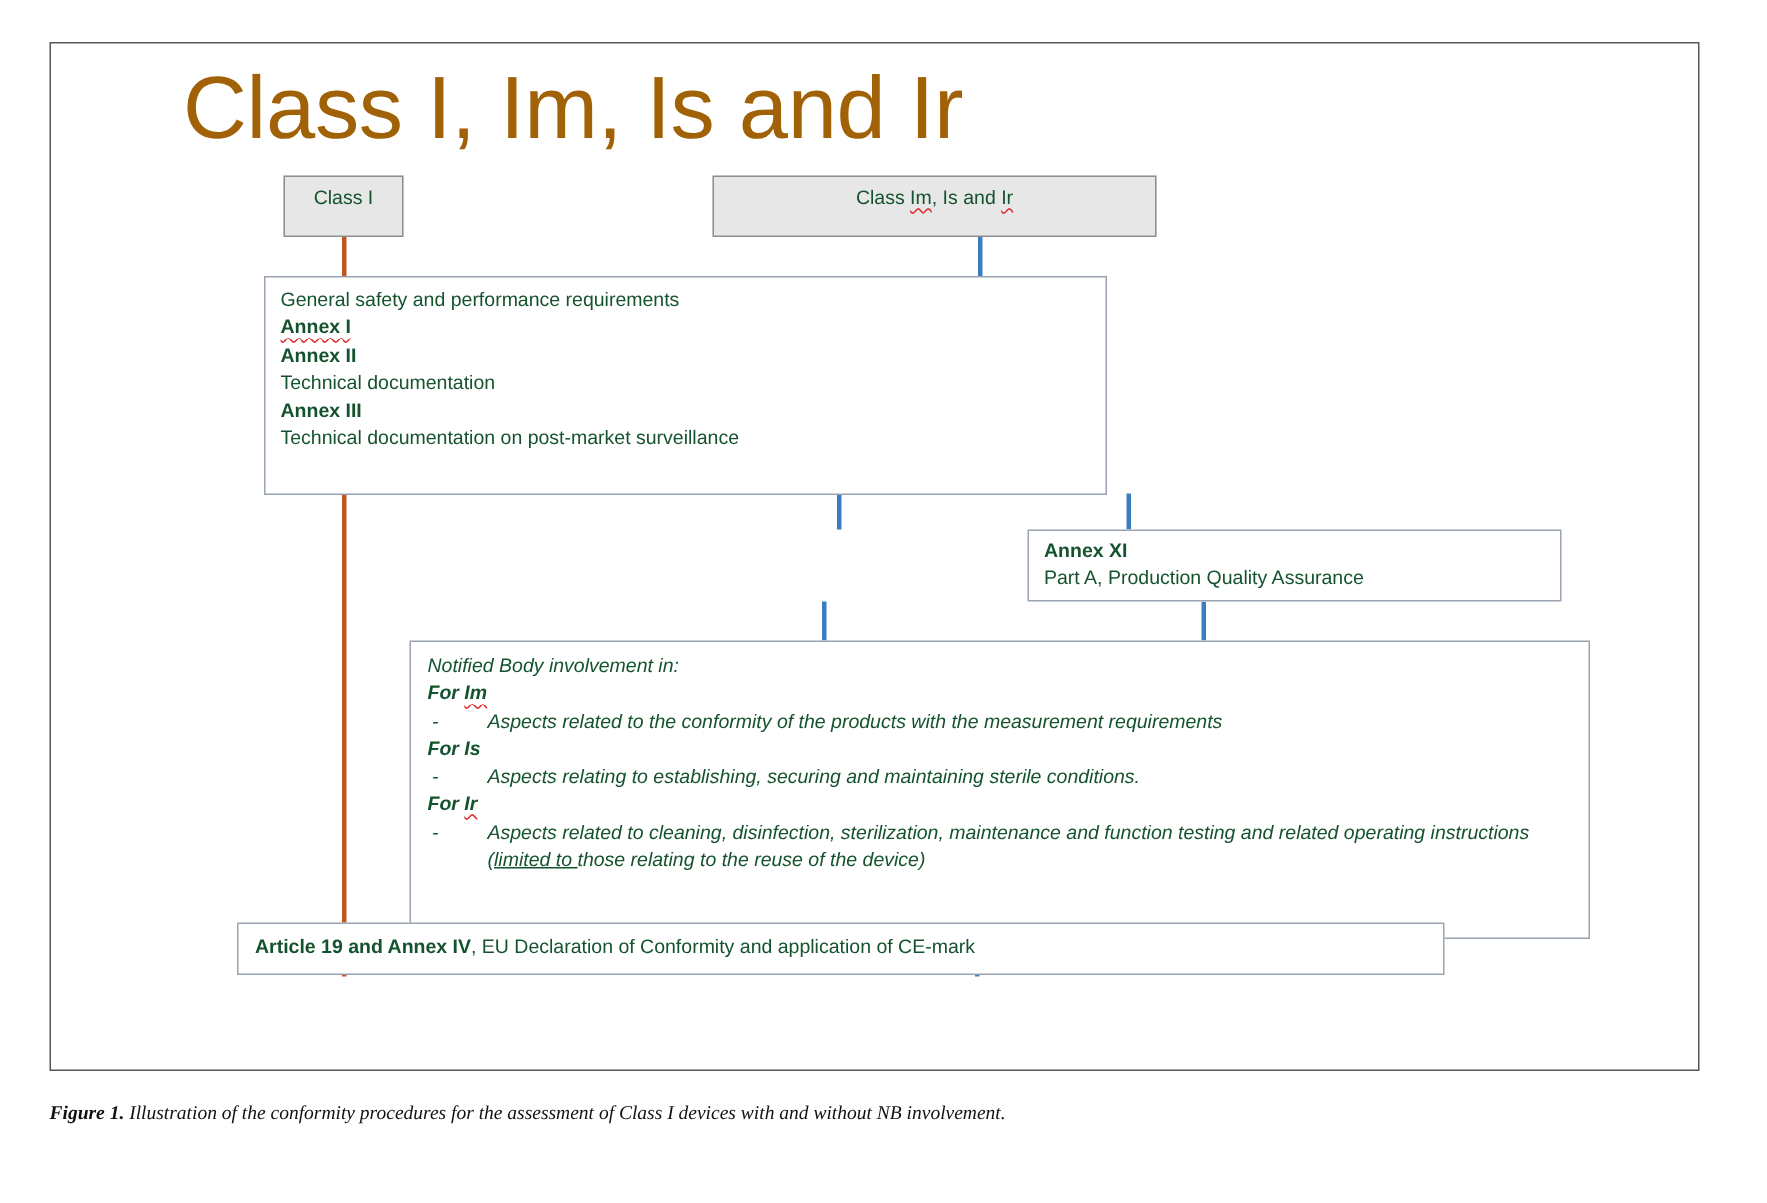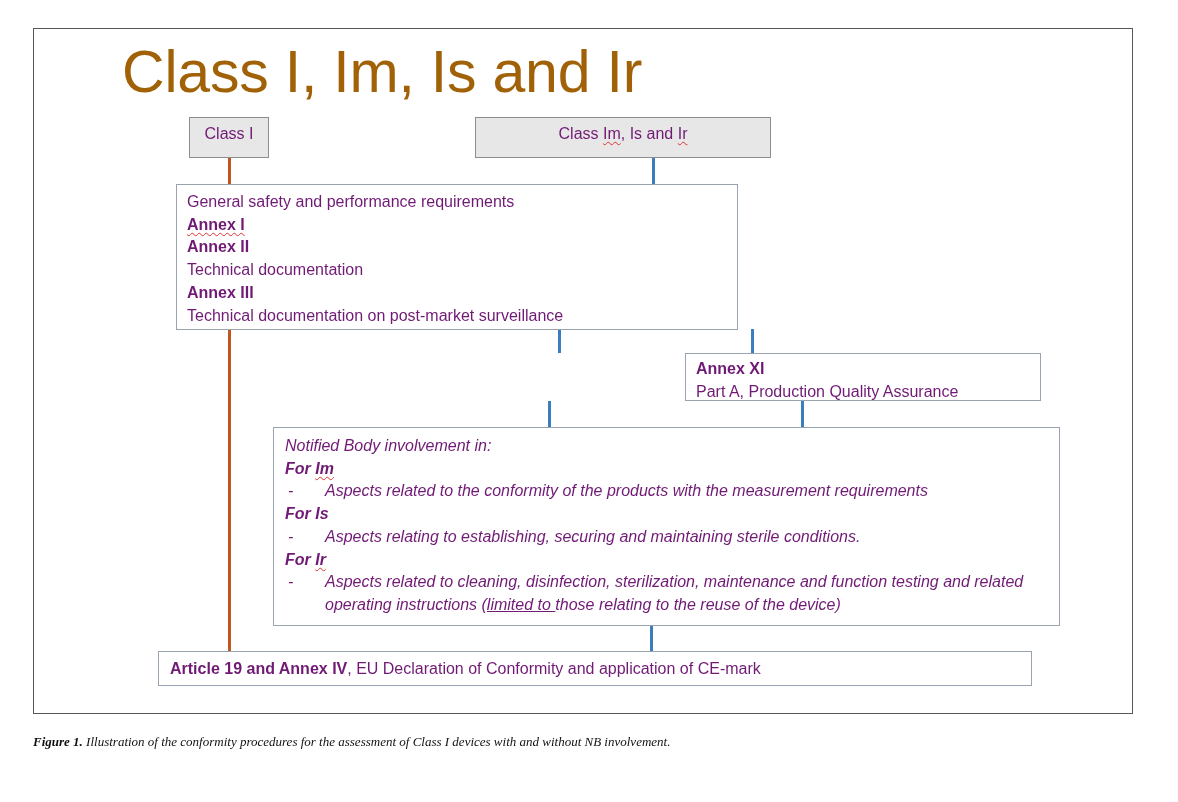--- a/index.html
+++ b/index.html
@@ -35,23 +35,23 @@
     top: 0;
     width: 1100px;
     height: 686px;
   }
 
   .node {
     position: absolute;
     box-sizing: border-box;
     background: #ffffff;
     border: 1px solid #9aa4b0;
-    font-size: 16px;
+    font-size: 13px;
     line-height: 1.42;
-    color: #701a75;
+    color: #14532d;
   }
   .node.filled {
     background: #e7e7e7;
     border: 1px solid #8d8d8d;
   }
   .node .pad {
     padding: 5px 9px;
   }
   .node.center .pad {
     text-align: center;
@@ -187,21 +187,21 @@
         <span class="line b"><span>For </span><span>Is</span></span>
 
         <span class="bullet"><span class="dash">-</span><span>Aspects relating to establishing, securing and maintaining sterile conditions.</span></span>
 
         <span class="line b"><span>For </span><span class="sq">Ir</span></span>
 
         <span class="bullet"><span class="dash">-</span><span>Aspects related to cleaning, disinfection, sterilization, maintenance and function testing and related operating instructions (</span><span class="ul">limited to </span><span>those relating to the reuse of the device)</span></span>
       </div>
     </div>
 
-    <div class="node" style="left:124px; top:622px; width:874px; height:35px;">
+    <div class="node" style="left:124px; top:586px; width:805px; height:35px;">
       <div class="pad" style="padding:6px 11px;">
         <span class="line"><span class="b">Article 19 and Annex IV</span><span>, EU Declaration of Conformity and application of CE-mark</span></span>
       </div>
     </div>
 
   </div>
 </div>
 
 <div id="figure-caption"><span class="caplabel">Figure 1.</span><span> Illustration of the conformity procedures for the assessment of Class I devices with and without NB involvement.</span></div>
 

